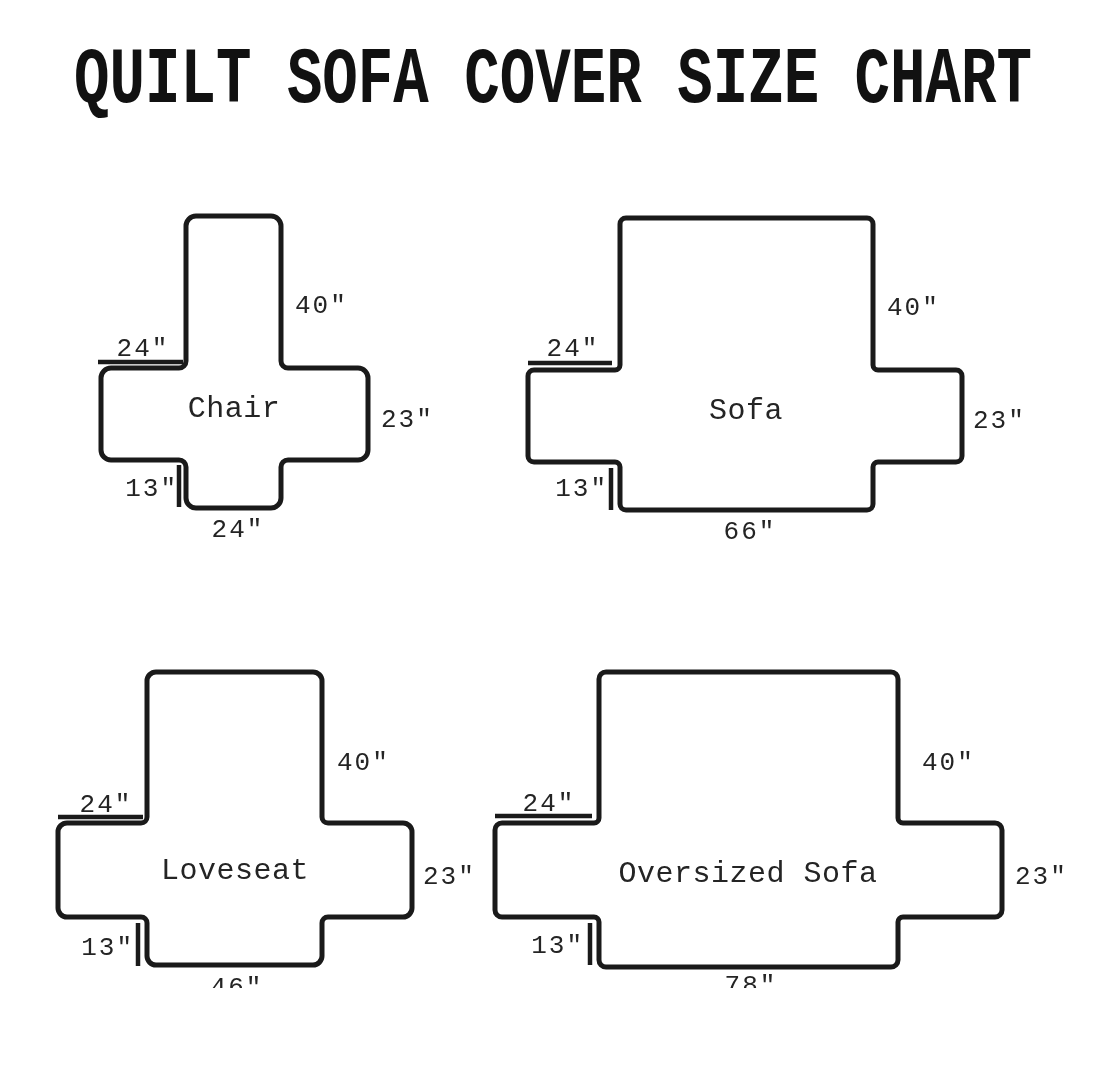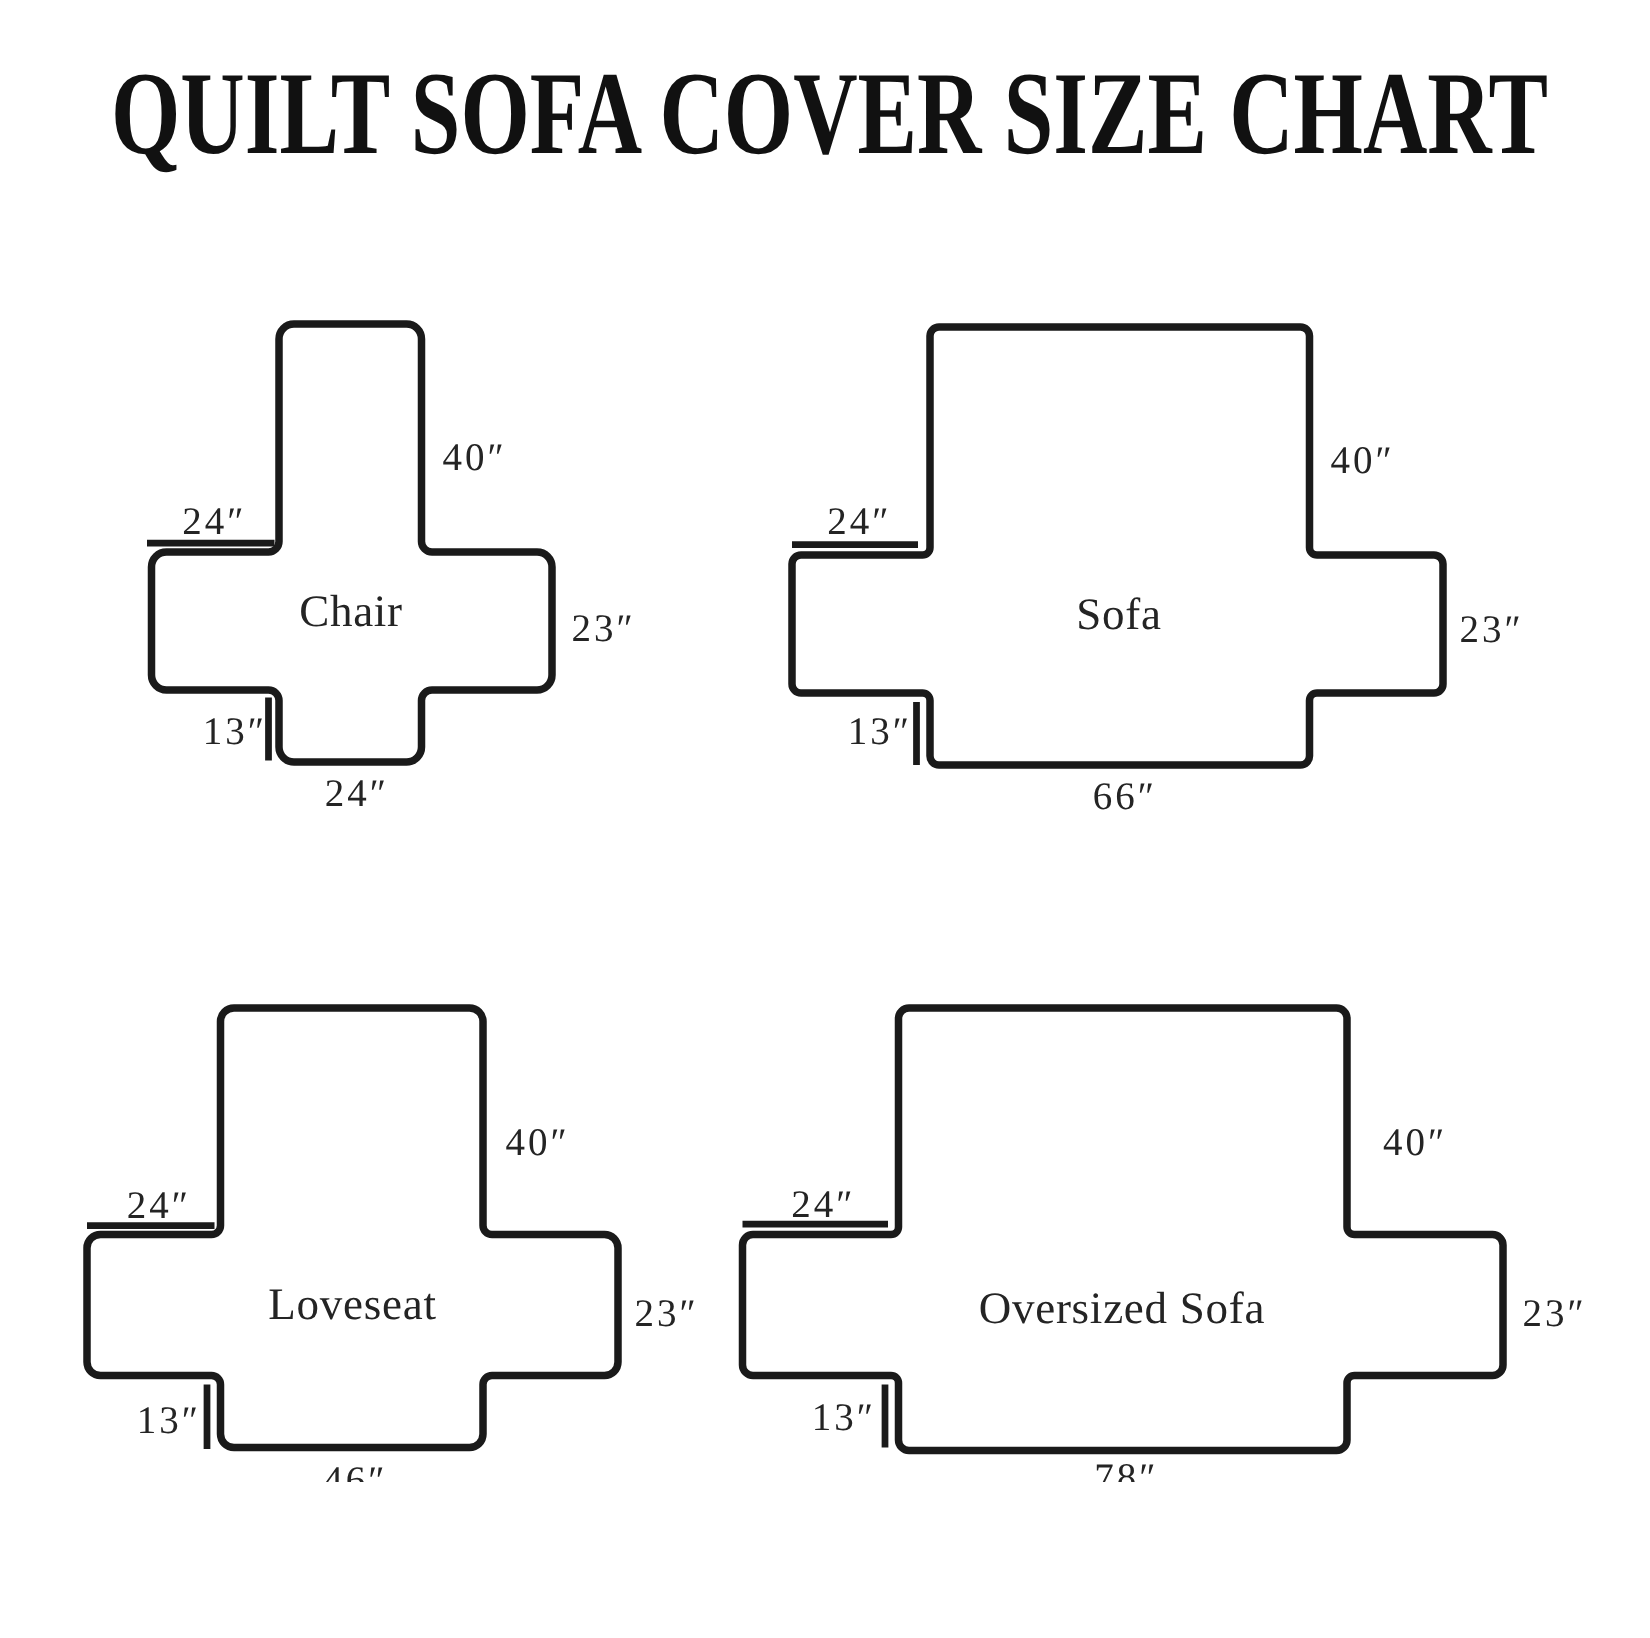--- a/index.html
+++ b/index.html
@@ -5,21 +5,21 @@
   html, body {
     margin: 0;
     padding: 0;
     background: #ffffff;
   }
   .canvas {
     position: relative;
     width: 1100px;
     height: 988px;
     background: #ffffff;
-    font-family: Liberation Serif, serif;
+    font-family: Liberation Mono, monospace;
     overflow: hidden;
   }
   svg.chart {
     position: absolute;
     left: 0;
     top: 0;
     width: 1100px;
     height: 1092px;
     display: block;
   }

